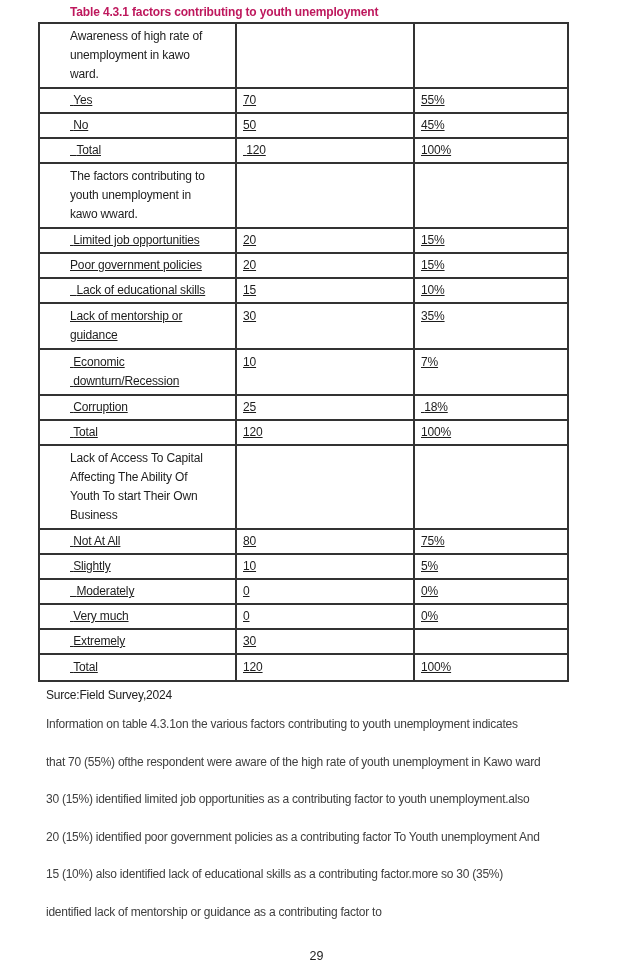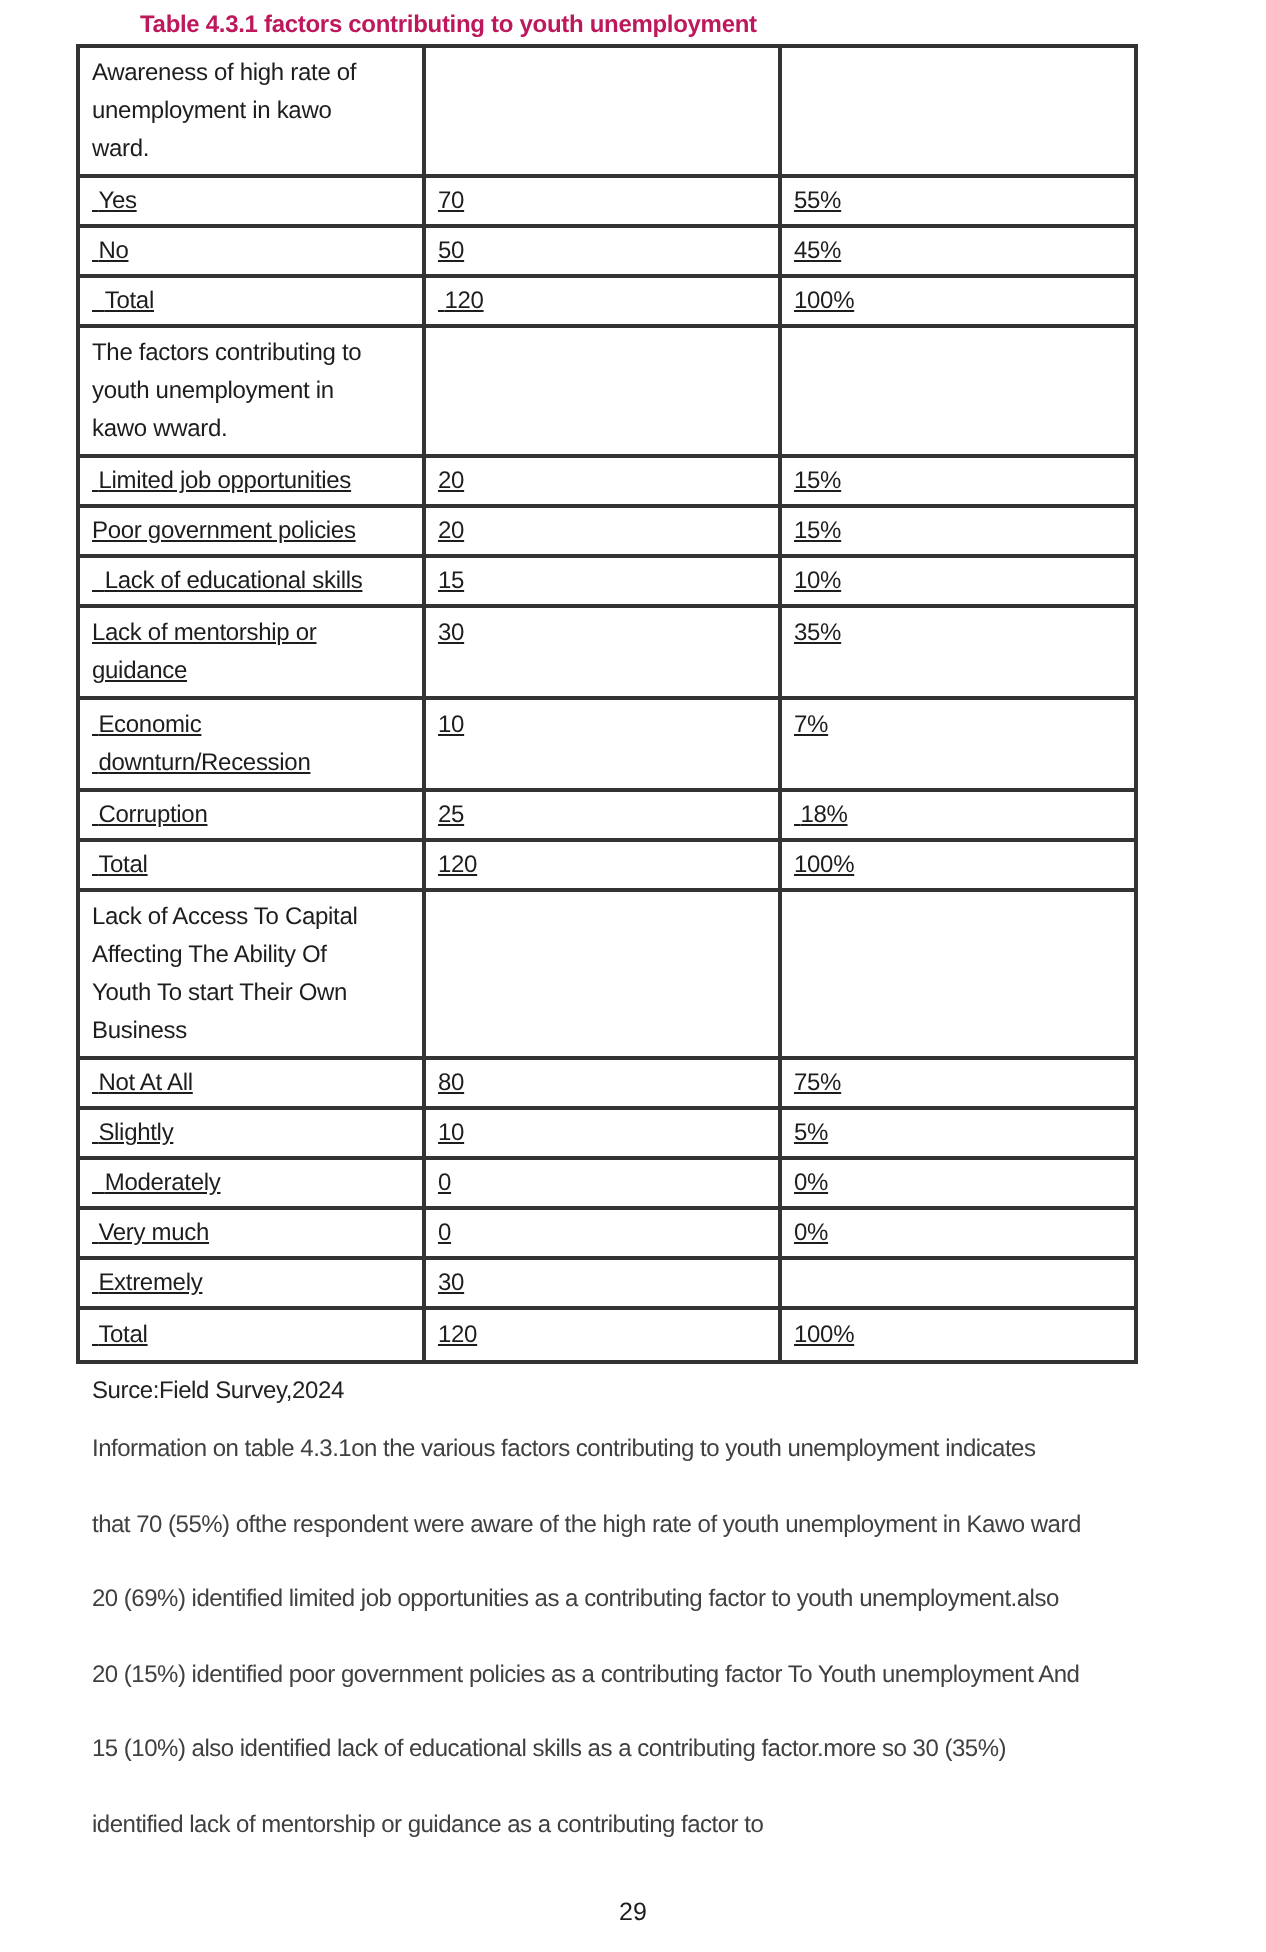--- a/index.html
+++ b/index.html
@@ -30,20 +30,21 @@
     left: 38px;
     top: 22px;
     width: 531px;
     border: 2px solid #333333;
     background: #ffffff;
   }
   .trow {
     display: grid;
     grid-template-columns: 173px 178px 1fr;
     border-bottom: 2px solid #333333;
+    padding-left: 24px;
   }
   .trow:last-child { border-bottom: none; }
   .cell {
     padding: 2px 4px 2px 6px;
     font-size: 12px;
     line-height: 19px;
     letter-spacing: -0.15px;
     white-space: pre-wrap;
     color: #1d1d1d;
     display: flex;
@@ -203,21 +204,21 @@
         <div class="cell c1">120</div>
         <div class="cell c2">100%</div>
       </div>
     </div>
 
   <div class="source-note">Surce:Field Survey,2024</div>
 
   <div class="paragraph" id="paragraph">
       <div class="pline">Information on table 4.3.1on the various factors contributing to youth unemployment indicates</div>
       <div class="pline">that 70 (55%) ofthe respondent were aware of the high rate of youth unemployment in Kawo ward</div>
-      <div class="pline">20 (69%) identified limited job opportunities as a contributing factor to youth unemployment.also</div>
+      <div class="pline">30 (15%) identified limited job opportunities as a contributing factor to youth unemployment.also</div>
       <div class="pline">20 (15%) identified poor government policies as a contributing factor To Youth unemployment And</div>
       <div class="pline">15 (10%) also identified lack of educational skills as a contributing factor.more so 30 (35%)</div>
       <div class="pline">identified lack of mentorship or guidance as a contributing factor to</div>
     </div>
 
   <div class="page-number">29</div>
 
 </div>
 
 </body></html>

